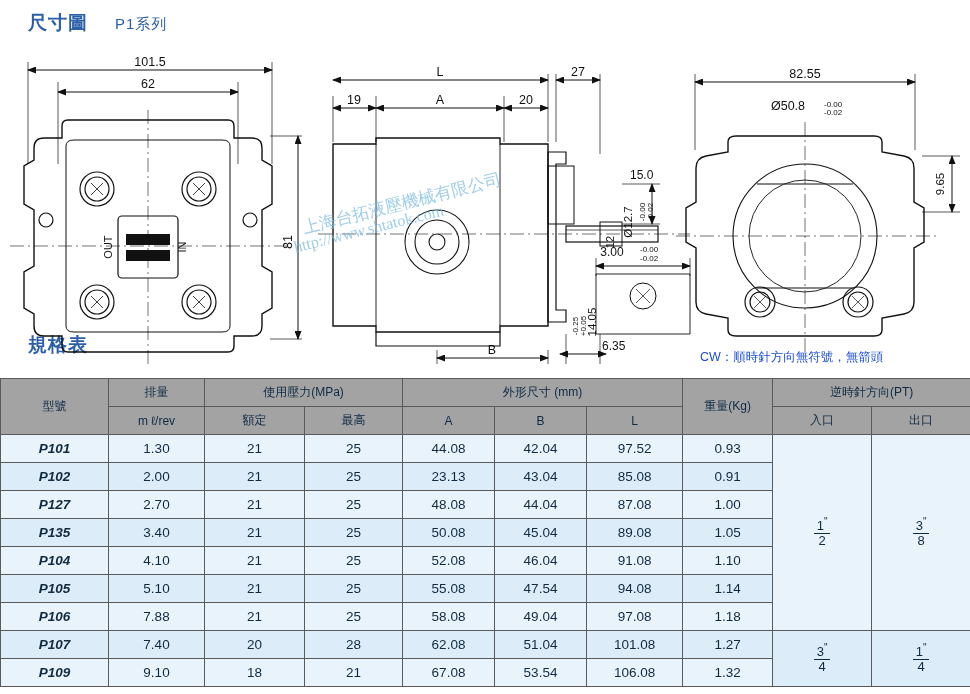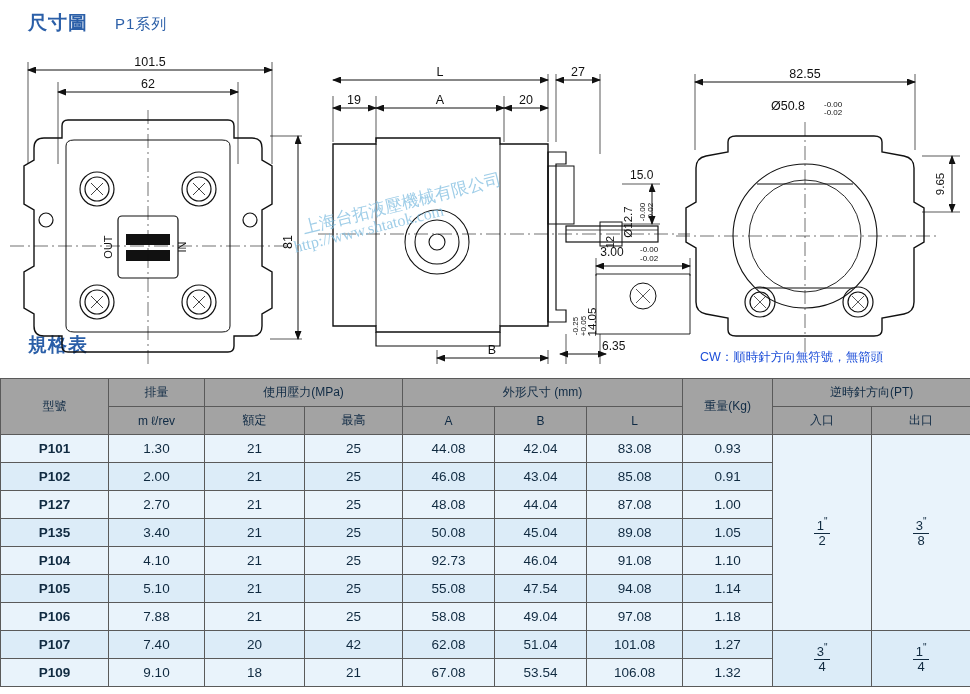--- a/index.html
+++ b/index.html
@@ -88,21 +88,21 @@
     color: #0f2a44;
     font-size: 12px;
   }
   #spec-table thead th.tall { height: 48px; }
   #spec-table tbody td {
     background: #e9f3fb;
     color: #102a40;
     font-size: 13.5px;
   }
   #spec-table tbody tr:nth-child(even) td { background: #dcecf8; }
-  #spec-table tbody td.model { font-weight: bold; }
+  #spec-table tbody td.model { font-weight: bold; font-style: italic; }
   .frac {
     display: inline-block;
     text-align: center;
     line-height: 1.05;
     font-size: 13px;
   }
   .frac .num { display: block; border-bottom: 1px solid #102a40; padding: 0 3px; }
   .frac .den { display: block; padding: 0 3px; }
   sup.q { font-size: 10px; vertical-align: super; }
 </style>
@@ -334,41 +334,41 @@
     </tr>
   </thead>
   <tbody>
     <tr>
       <td class="model">P101</td>
       <td>1.30</td>
       <td>21</td>
       <td>25</td>
       <td>44.08</td>
       <td>42.04</td>
-      <td>83.08</td>
+      <td>97.52</td>
       <td>0.93</td>
       <td rowspan="7">
         <span class="frac">
           <span class="num"><span>1</span><sup class="q">"</sup></span>
           <span class="den">2</span>
         </span>
       </td>
       <td rowspan="7">
         <span class="frac">
           <span class="num"><span>3</span><sup class="q">"</sup></span>
           <span class="den">8</span>
         </span>
       </td>
     </tr>
     <tr>
       <td class="model">P102</td>
       <td>2.00</td>
       <td>21</td>
       <td>25</td>
-      <td>46.08</td>
+      <td>23.13</td>
       <td>43.04</td>
       <td>85.08</td>
       <td>0.91</td>
     </tr>
     <tr>
       <td class="model">P127</td>
       <td>2.70</td>
       <td>21</td>
       <td>25</td>
       <td>48.08</td>
@@ -384,21 +384,21 @@
       <td>50.08</td>
       <td>45.04</td>
       <td>89.08</td>
       <td>1.05</td>
     </tr>
     <tr>
       <td class="model">P104</td>
       <td>4.10</td>
       <td>21</td>
       <td>25</td>
-      <td>92.73</td>
+      <td>52.08</td>
       <td>46.04</td>
       <td>91.08</td>
       <td>1.10</td>
     </tr>
     <tr>
       <td class="model">P105</td>
       <td>5.10</td>
       <td>21</td>
       <td>25</td>
       <td>55.08</td>
@@ -413,21 +413,21 @@
       <td>25</td>
       <td>58.08</td>
       <td>49.04</td>
       <td>97.08</td>
       <td>1.18</td>
     </tr>
     <tr>
       <td class="model">P107</td>
       <td>7.40</td>
       <td>20</td>
-      <td>42</td>
+      <td>28</td>
       <td>62.08</td>
       <td>51.04</td>
       <td>101.08</td>
       <td>1.27</td>
       <td rowspan="2">
         <span class="frac">
           <span class="num"><span>3</span><sup class="q">"</sup></span>
           <span class="den">4</span>
         </span>
       </td>

